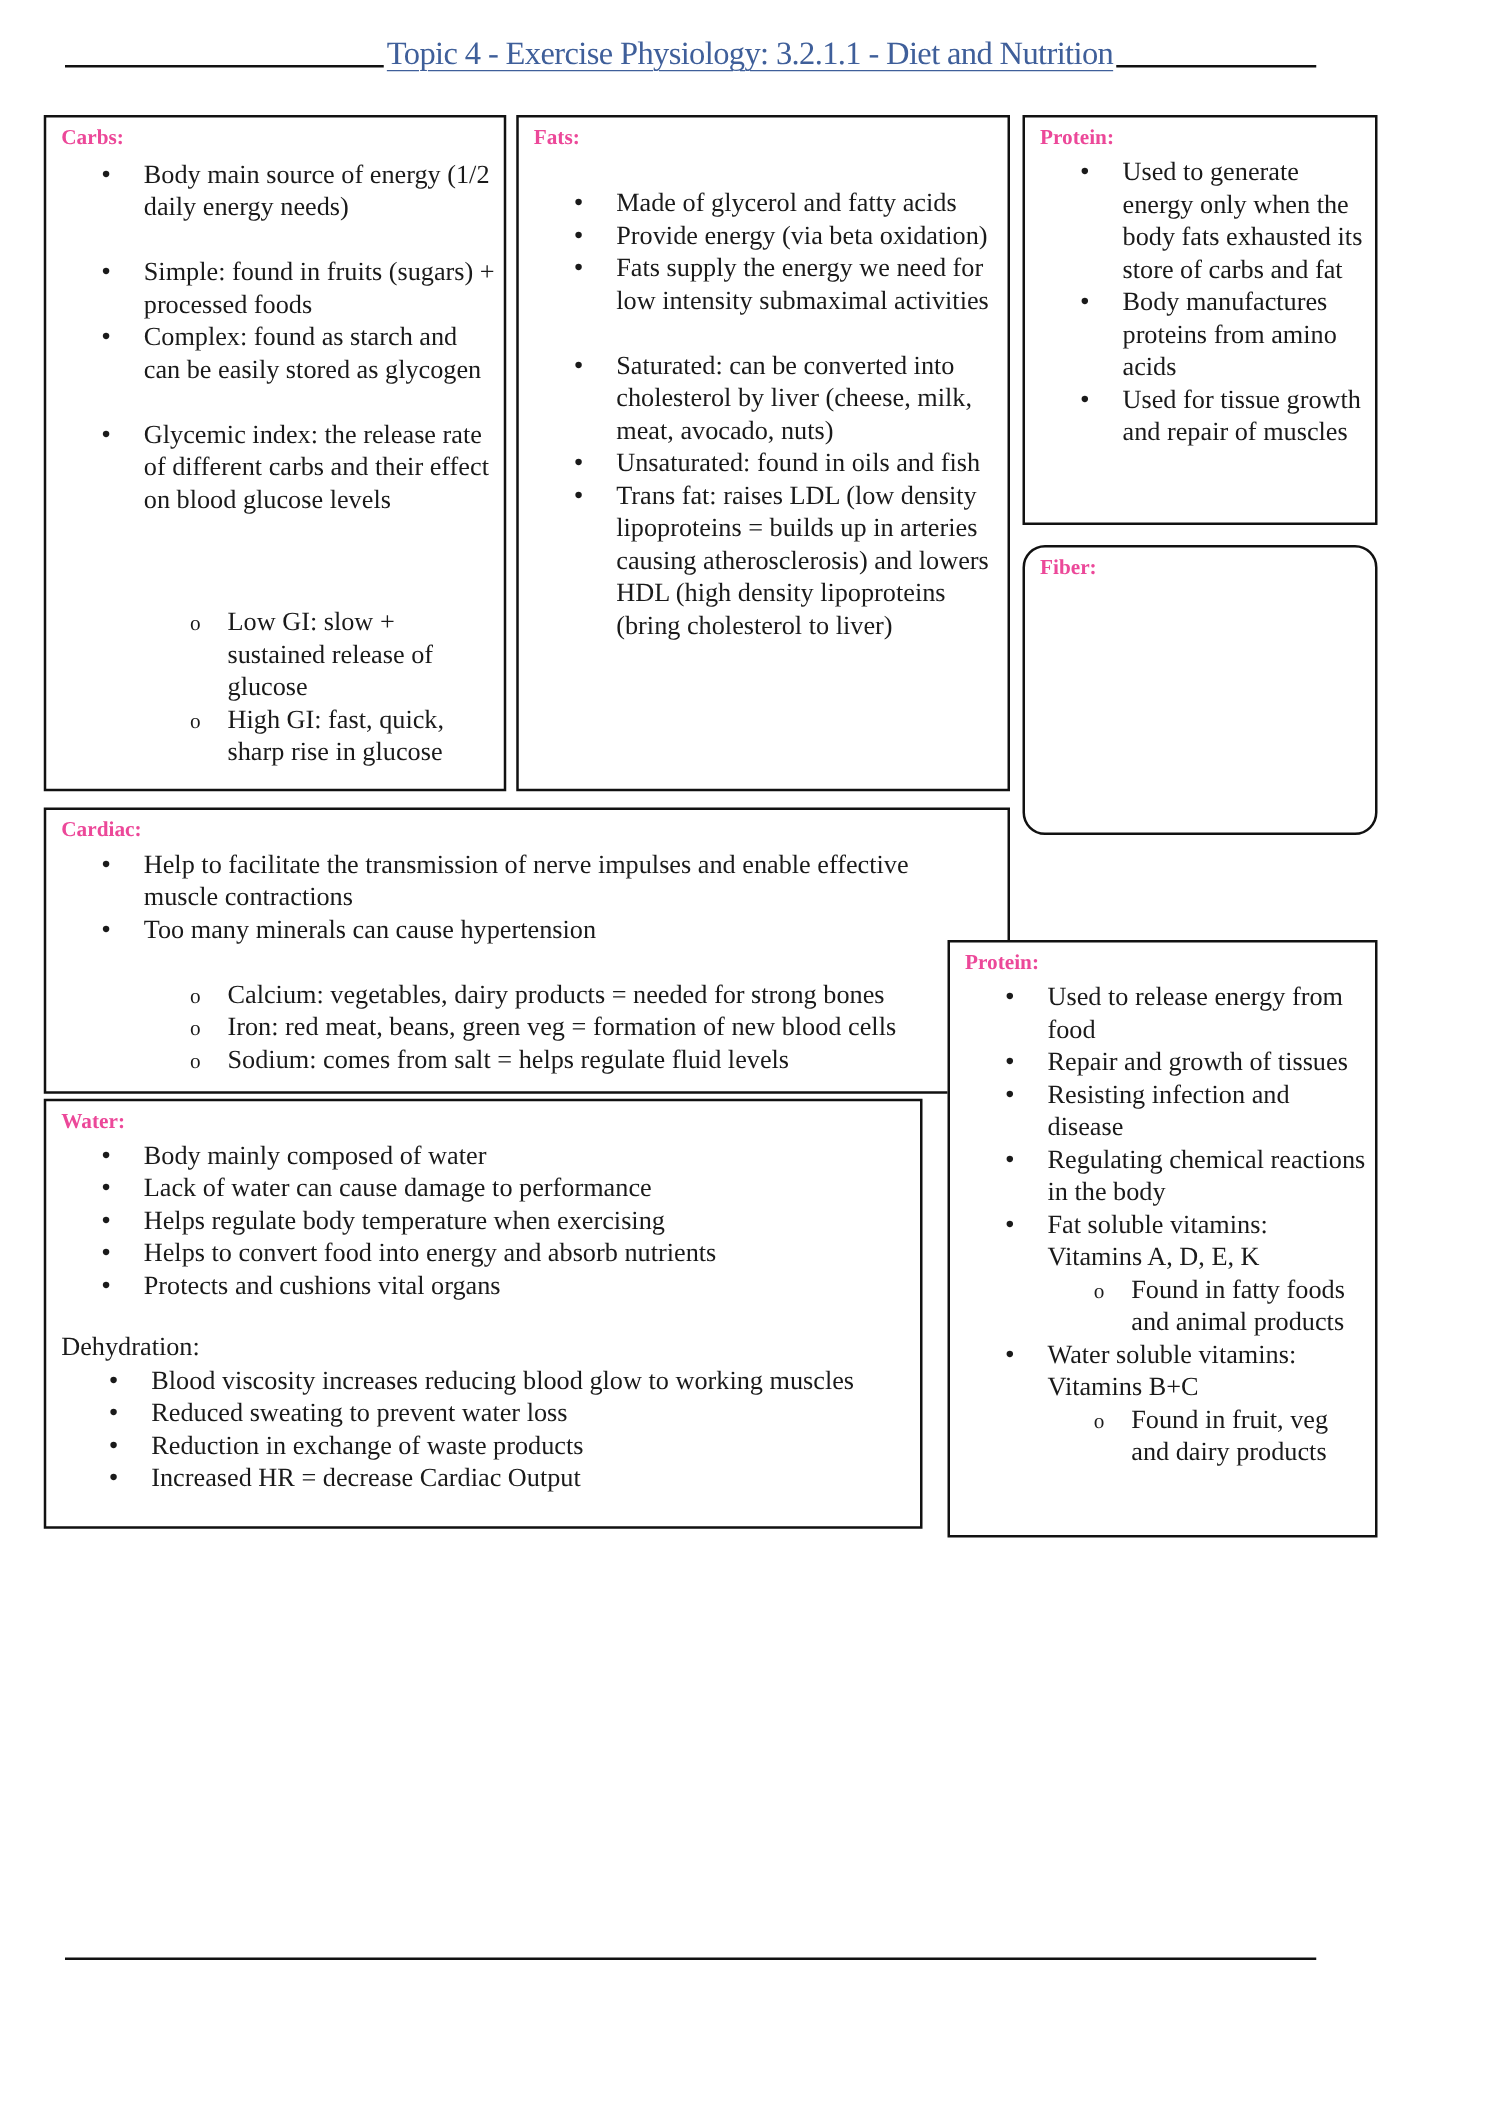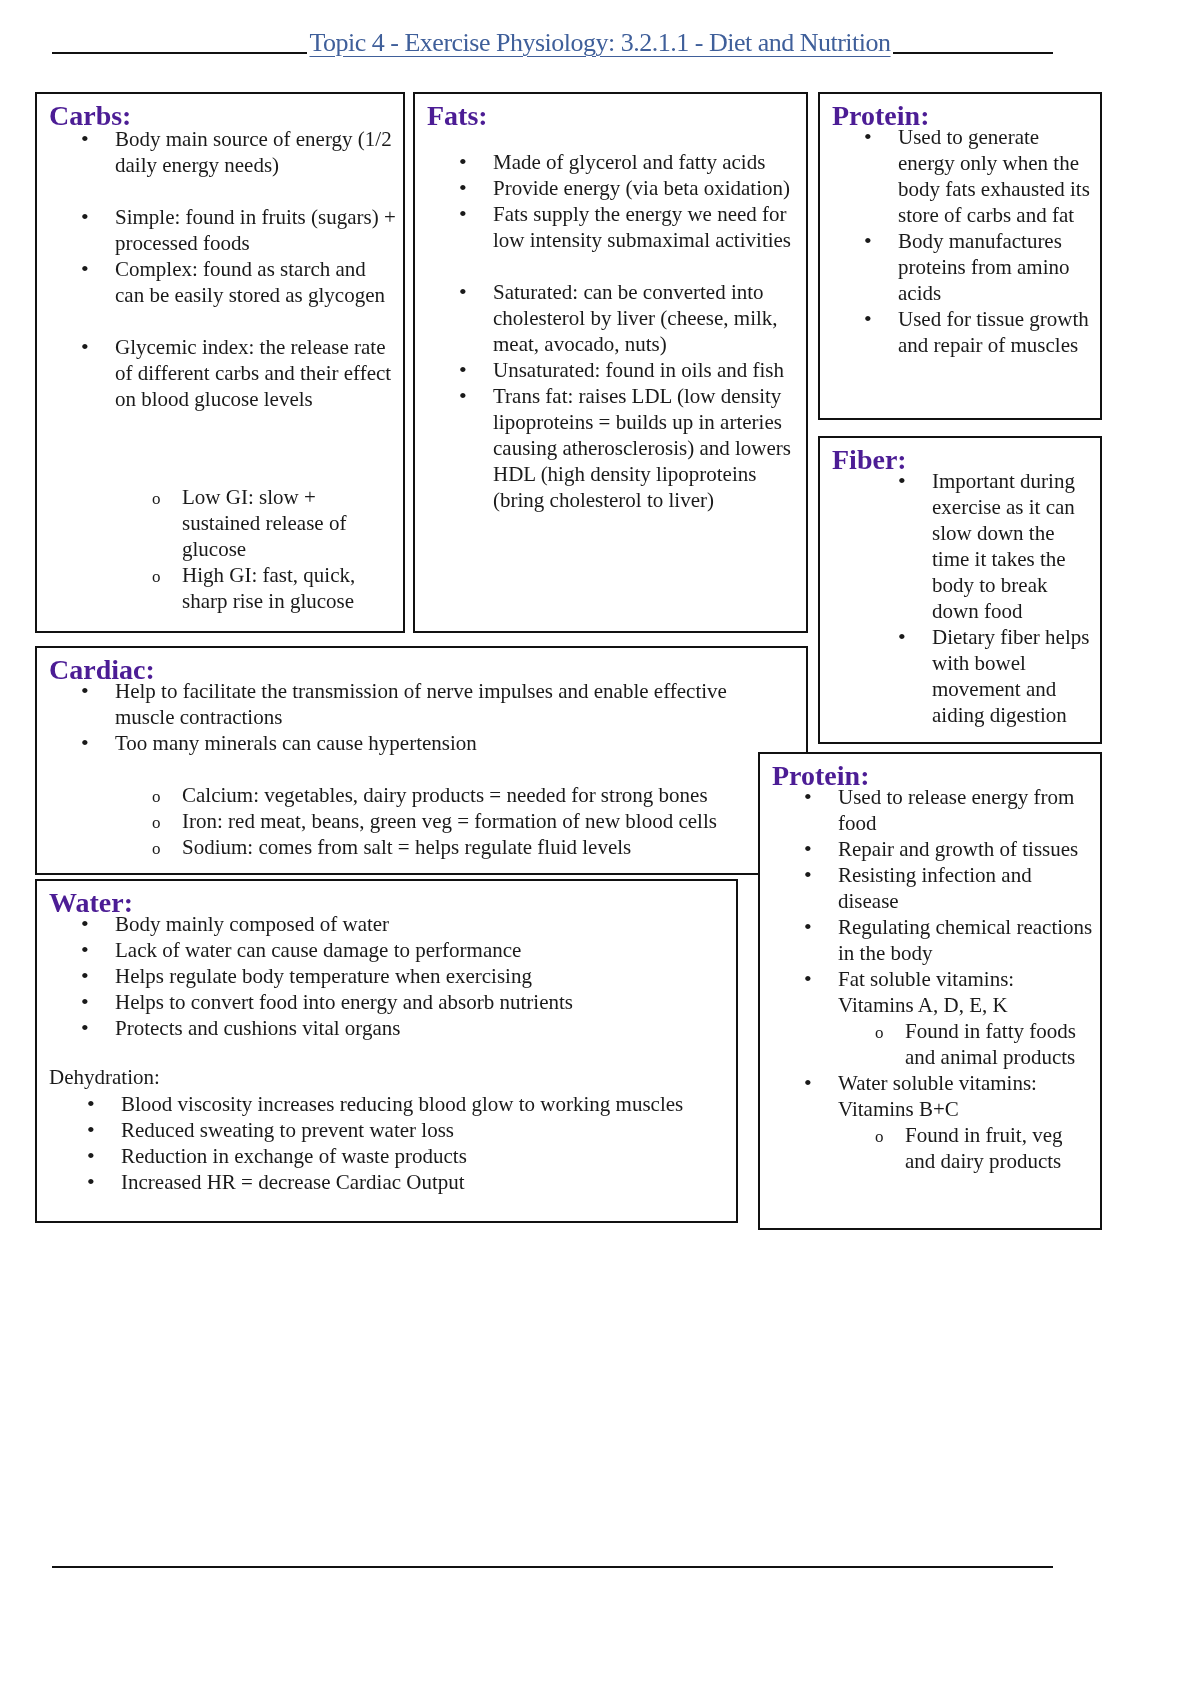--- a/index.html
+++ b/index.html
@@ -4,21 +4,21 @@
 <style>
   html, body { margin: 0; padding: 0; background: #ffffff; }
   body { width: 1200px; height: 1700px; position: relative; overflow: hidden;
          font-family: "Liberation Serif", "DejaVu Serif", serif; color: #1a1a1a; }
   .hr { position: absolute; height: 2px; background: #111; }
   .title { position: absolute; left: 0; width: 1200px; top: 28px; text-align: center;
            font-size: 26px; color: #3f5f9a; letter-spacing: -0.5px; }
   .title span { text-decoration: underline; text-decoration-thickness: 1px; text-underline-offset: 5px;
                 background: #fff; padding: 0 2px; }
   .box { position: absolute; border: 2px solid #111; background: #fff; box-sizing: border-box; }
-  .head { color: #4c1d95; font-weight: bold; font-size: 28px; position: absolute; left: 12px; top: 6px; font-family: Liberation Serif, serif; }
+  .head { color: #ec4899; font-weight: bold; font-size: 17px; position: absolute; left: 12px; top: 6px; font-family: Liberation Serif, serif; }
   ul { list-style: none; margin: 0; padding: 0; position: absolute; }
   li { font-size: 21px; line-height: 26px; position: relative; }
   li.b::before { content: "\2022"; position: absolute; font-size: 22px; }
   li.s::before { content: "o"; position: absolute; font-size: 17px; }
 </style>
 </head>
 <body>
 
 <div class="hr" style="left:52px; top:52px; width:1001px;"></div>
 <div class="title"><span>Topic 4 - Exercise Physiology: 3.2.1.1 - Diet and Nutrition</span></div>
@@ -52,26 +52,22 @@
 
 <div class="box" style="left:818px; top:92px; width:284px; height:328px;">
   <div class="head">Protein:</div>
   <ul style="left:78px; top:30px; width:200px;">
     <li class="b"><span>Used to generate energy only when the body fats exhausted its store of carbs and fat</span></li>
     <li class="b"><span>Body manufactures proteins from amino acids</span></li>
     <li class="b"><span>Used for tissue growth and repair of muscles</span></li>
   </ul>
 </div>
 
-<div class="box" style="left:818px; top:436px; width:284px; height:308px;">
+<div class="box" style="left:818px; top:436px; width:284px; height:232px;border-radius:18px;">
   <div class="head">Fiber:</div>
-  <ul style="left:112px; top:30px; width:162px;">
-    <li class="b"><span>Important during exercise as it can slow down the time it takes the body to break down food</span></li>
-    <li class="b"><span>Dietary fiber helps with bowel movement and aiding digestion</span></li>
-  </ul>
 </div>
 
 <div class="box" style="left:35px; top:646px; width:773px; height:229px;">
   <div class="head">Cardiac:</div>
   <ul style="left:78px; top:30px; width:670px;">
     <li class="b"><span>Help to facilitate the transmission of nerve impulses and enable effective muscle contractions</span></li>
     <li class="b"><span>Too many minerals can cause hypertension</span></li>
   </ul>
   <ul style="left:145px; top:134px; width:600px;">
     <li class="s"><span>Calcium: vegetables, dairy products = needed for strong bones</span></li>

